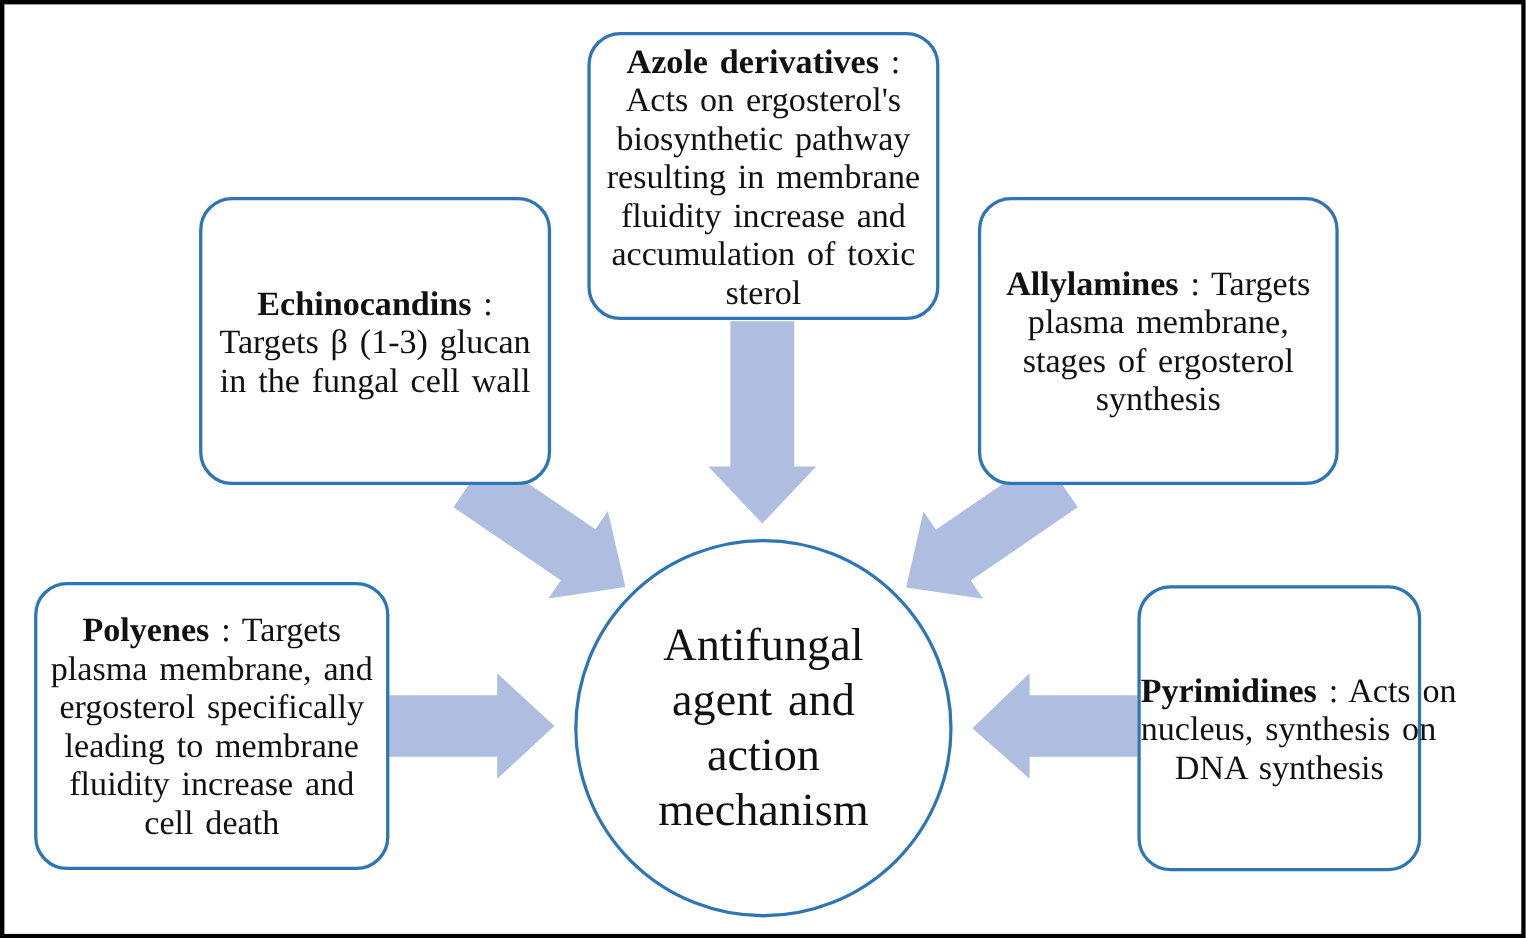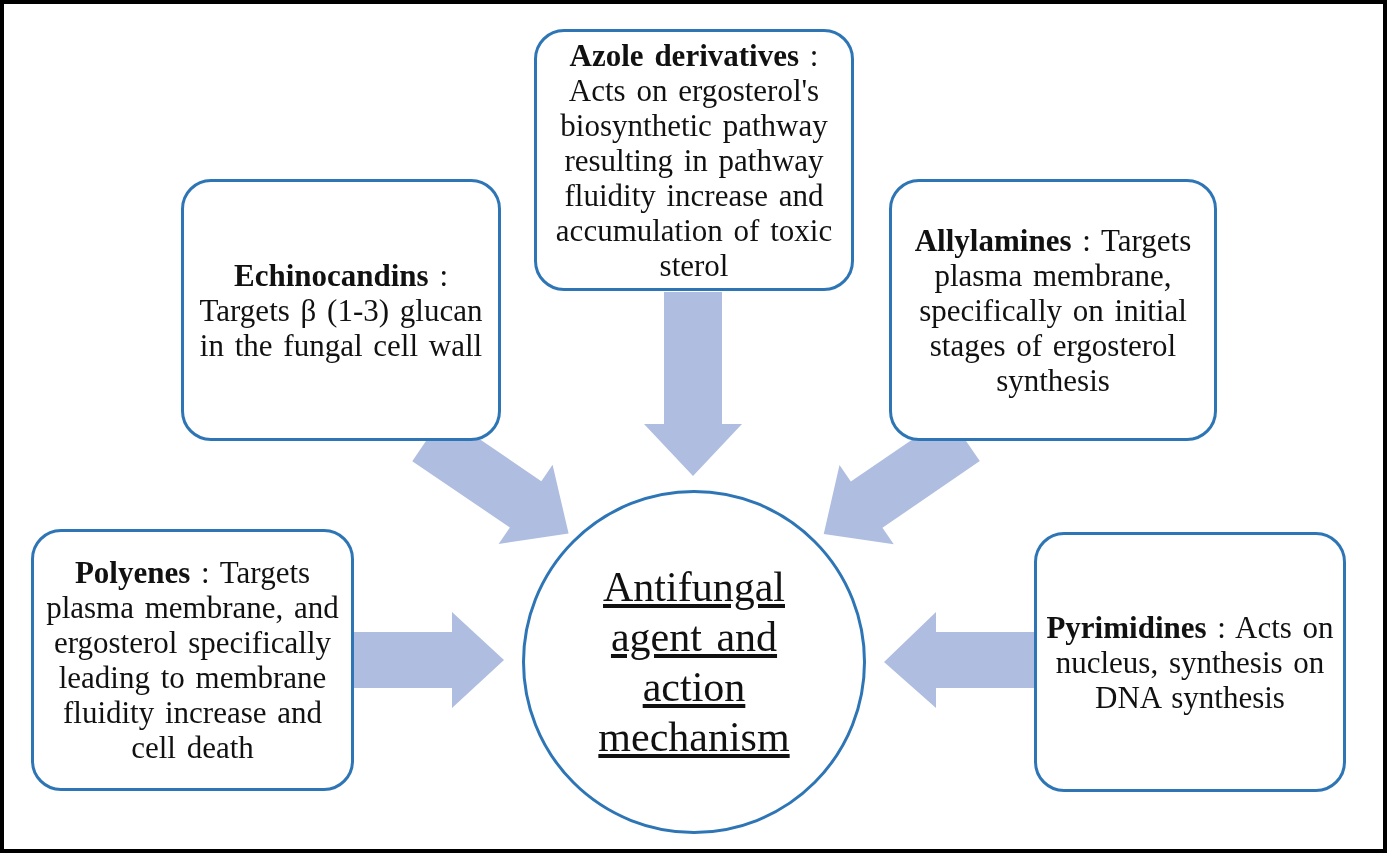--- a/index.html
+++ b/index.html
@@ -39,34 +39,33 @@
     word-spacing:3px;
     width:100%;
     padding:0 22px;
   }
   .txt b{font-weight:bold;}
   .tline{white-space:nowrap;}
   #box-azole        {left:530px; top:25px;  width:320px; height:262px;}
   #box-echinocandins{left:177px; top:175px; width:320px; height:262px;text-align:center;}
   #box-allylamines  {left:885px; top:175px; width:328px; height:262px;}
   #box-polyenes     {left:27px;  top:525px; width:323px; height:262px;}
-  #box-pyrimidines  {left:1030px;top:528px; width:312px; height:260px;font-family:Liberation Serif, serif;}
+  #box-pyrimidines  {left:1030px;top:528px; width:258px; height:260px;font-family:Liberation Serif, serif;}
   #circle{
     position:absolute;
     left:518px; top:486px;
     width:344px; height:344px;
     box-sizing:border-box;
     background:var(--bg);
     border:3px solid var(--outline);
     border-radius:50%;
     display:flex;
     align-items:center;
     justify-content:center;
     text-align:center;
-    text-decoration:underline;
   }
   #circle .txt{
     font-size:42px;
     line-height:50px;
     word-spacing:4px;
   }
 </style>
 </head>
 <body>
 
@@ -83,21 +82,21 @@
     <polygon points="350,628 448,628 448,608 500,656 448,704 448,684 350,684"></polygon>
     <polygon points="1030,628 932,628 932,608 880,658 932,704 932,684 1030,684"></polygon>
   </svg>
 
   <div class="box" id="box-azole">
     <div class="txt">
       <div class="tline"><b>Azole derivatives</b><span> :</span></div>
       <div>
           <div class="tline">Acts on ergosterol's</div>
           <div class="tline">biosynthetic pathway</div>
-          <div class="tline">resulting in pathway</div>
+          <div class="tline">resulting in membrane</div>
           <div class="tline">fluidity increase and</div>
           <div class="tline">accumulation of toxic</div>
           <div class="tline">sterol</div>
         </div>
     </div>
   </div>
 
   <div class="box" id="box-echinocandins">
     <div class="txt">
       <div class="tline"><b>Echinocandins</b><span> :</span></div>
@@ -106,21 +105,20 @@
           <div class="tline">in the fungal cell wall</div>
         </div>
     </div>
   </div>
 
   <div class="box" id="box-allylamines">
     <div class="txt">
       <div class="tline"><b>Allylamines</b><span> : Targets</span></div>
       <div>
           <div class="tline">plasma membrane,</div>
-          <div class="tline">specifically on initial</div>
           <div class="tline">stages of ergosterol</div>
           <div class="tline">synthesis</div>
         </div>
     </div>
   </div>
 
   <div class="box" id="box-polyenes">
     <div class="txt">
       <div class="tline"><b>Polyenes</b><span> : Targets</span></div>
       <div>

